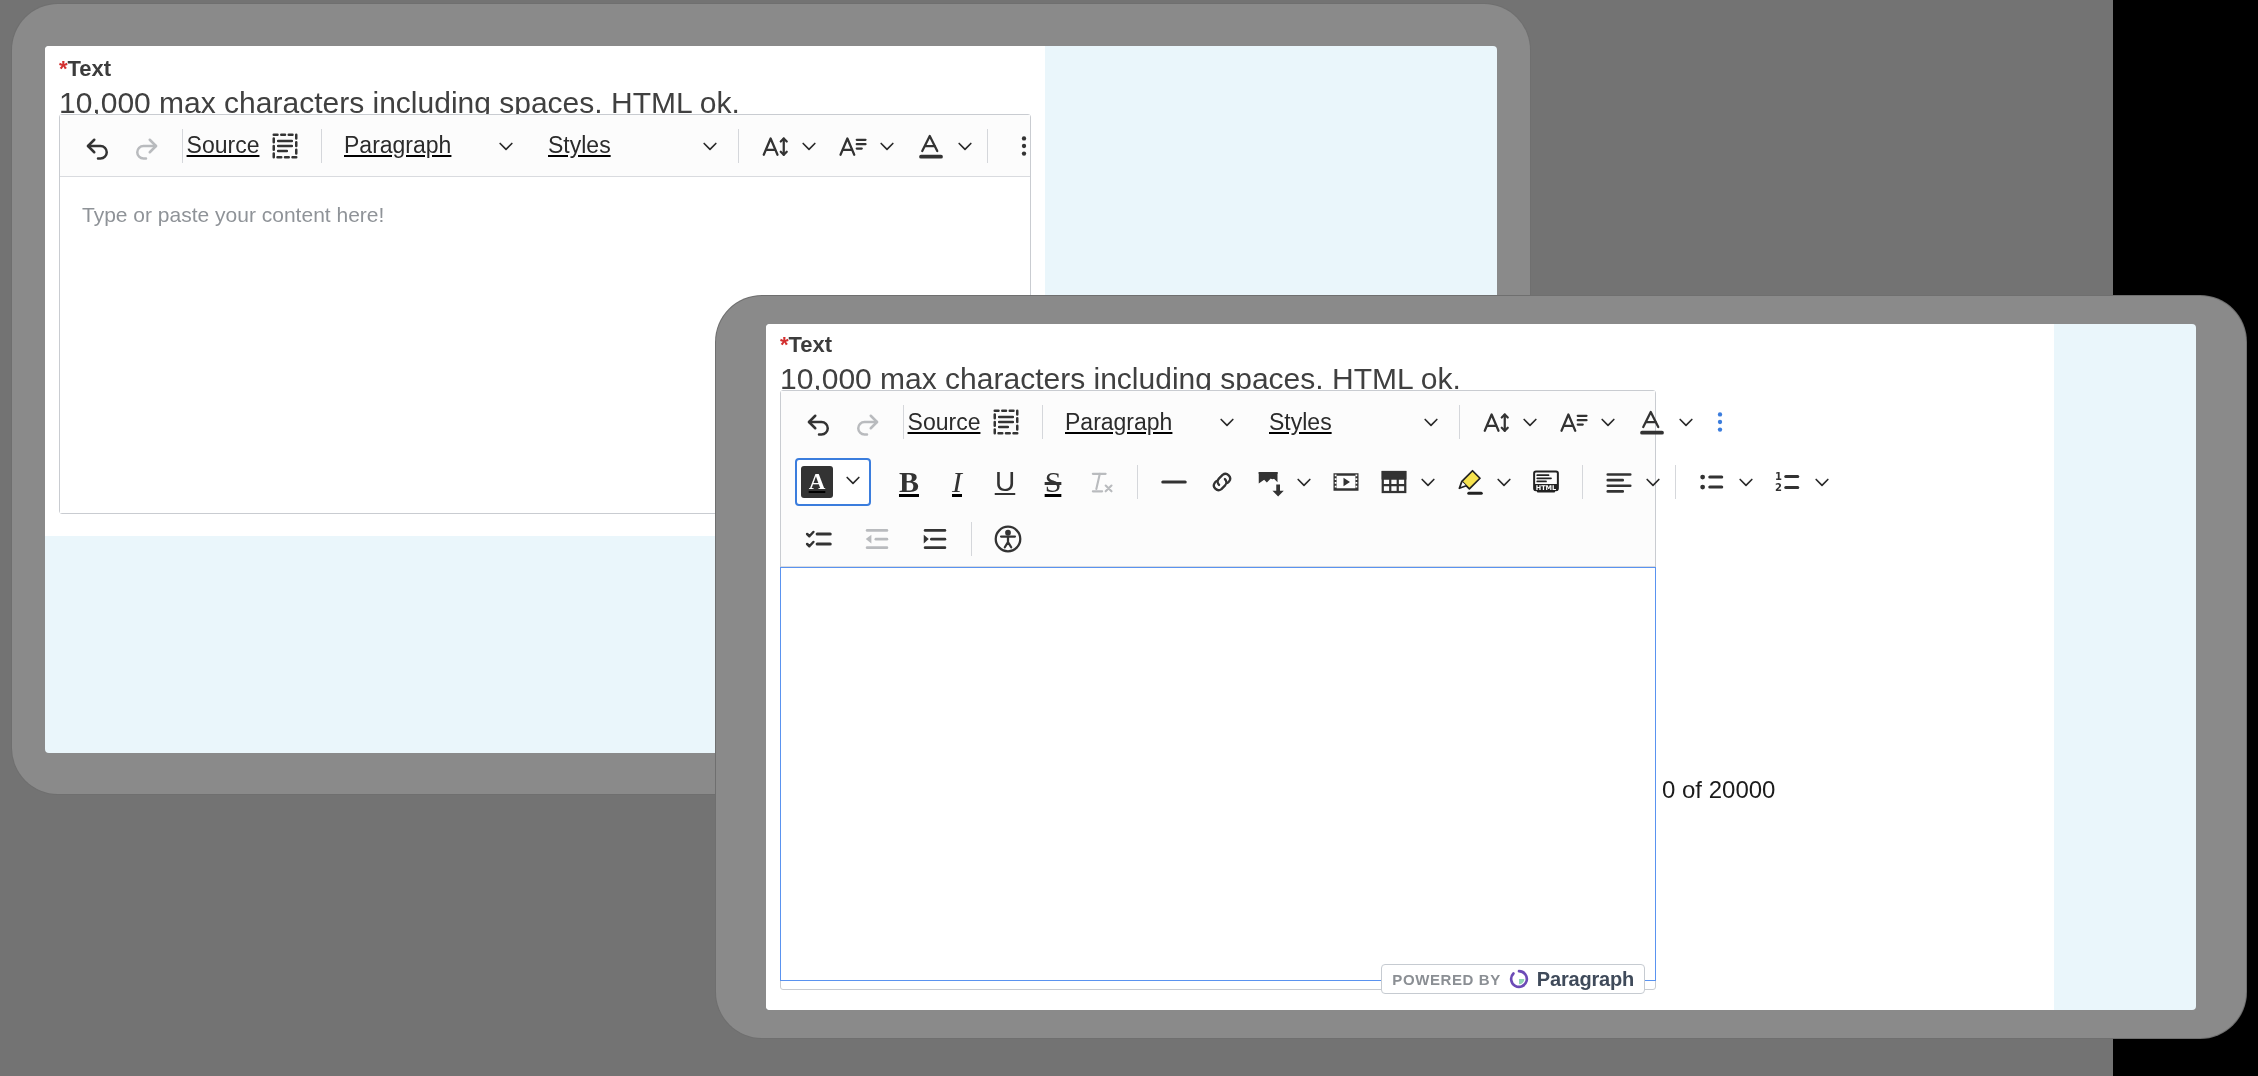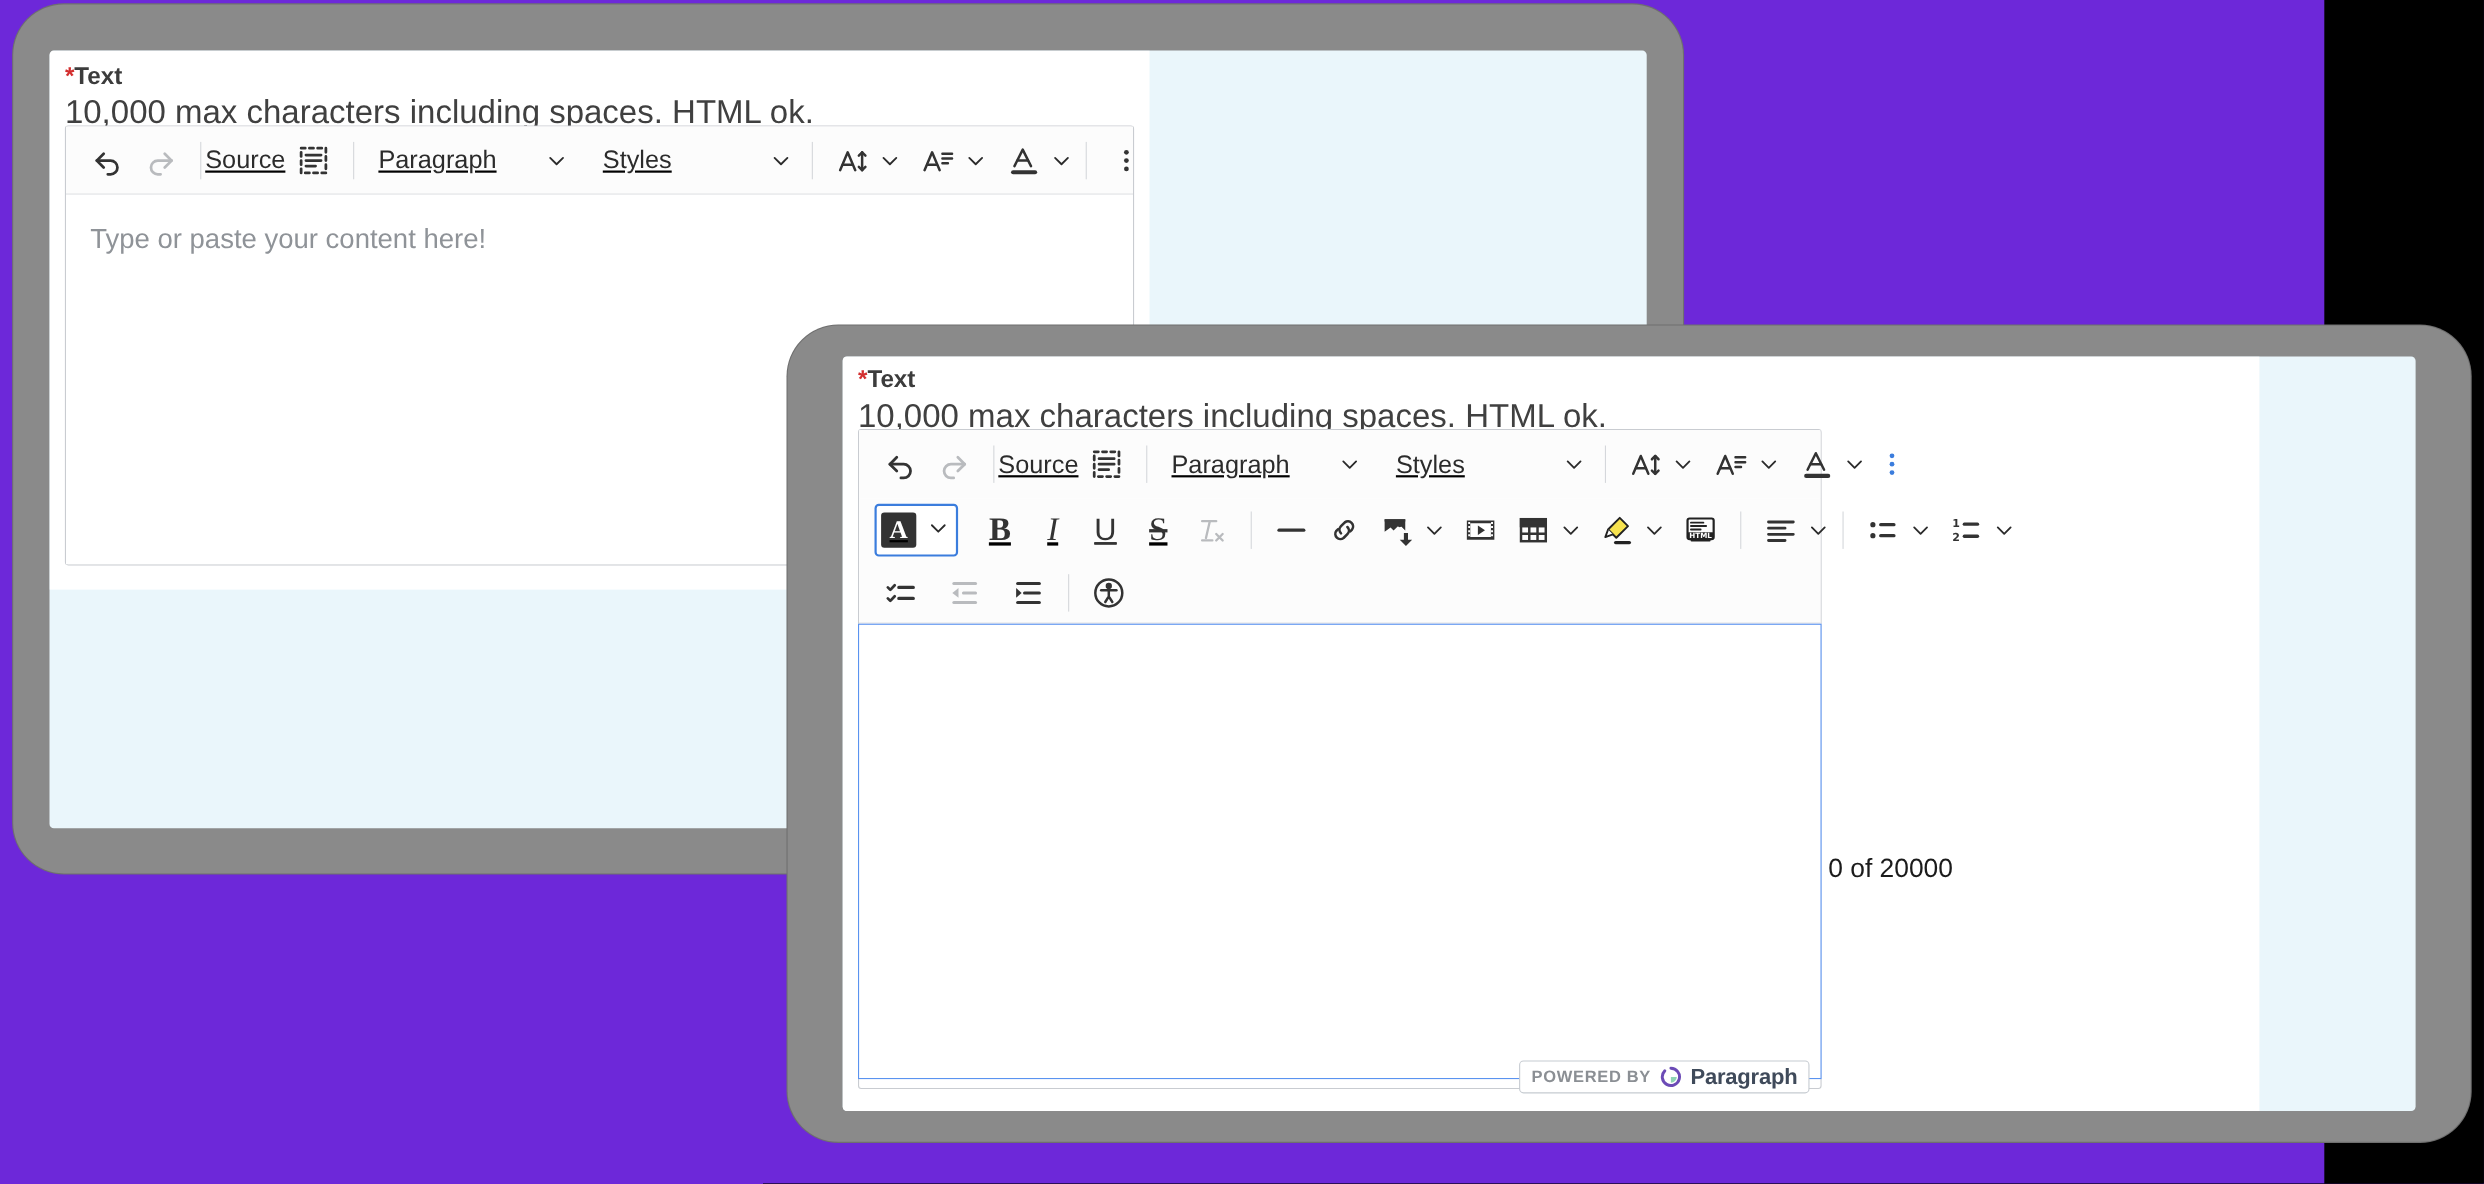--- a/index.html
+++ b/index.html
@@ -3,21 +3,21 @@
 <meta charset="utf-8">
 <style>
   * { box-sizing: border-box; }
   html, body {
     margin: 0; padding: 0;
     width: 2258px; height: 1076px;
     background: #000000;
     font-family: "Liberation Sans", sans-serif;
     overflow: hidden;
   }
-  .stage { position: relative; width: 2113px; height: 1076px; background: #6d28d9; }
+  .stage { position: relative; width: 2113px; height: 1076px; background: #737373; }
 
   
   .bezel {
     position: absolute;
     background: #8a8a8a;
     border-radius: 46px;
     box-shadow: 0 0 0 1px #6f6f6f;
   }
   .bezel-inner {
     position: absolute;
@@ -126,21 +126,21 @@
     border-radius: 3px;
     font-family: "Liberation Serif", serif;
   }
 
   
   .ck-content {
     background: #fff;
     position: relative;
   }
   .placeholder {
-    font-size: 25px;
+    font-size: 21px;
     color: #8f9398;
     padding: 26px 20px 0 22px;
   }
   .ck-focused { border: 1px solid #5a93f0; }
 
   
   .counter {
     position: absolute;
     font-size: 24px;
     color: #1b1b1b;

